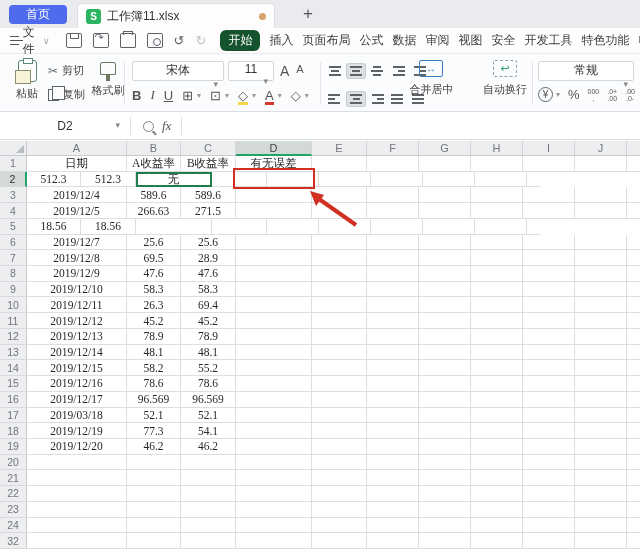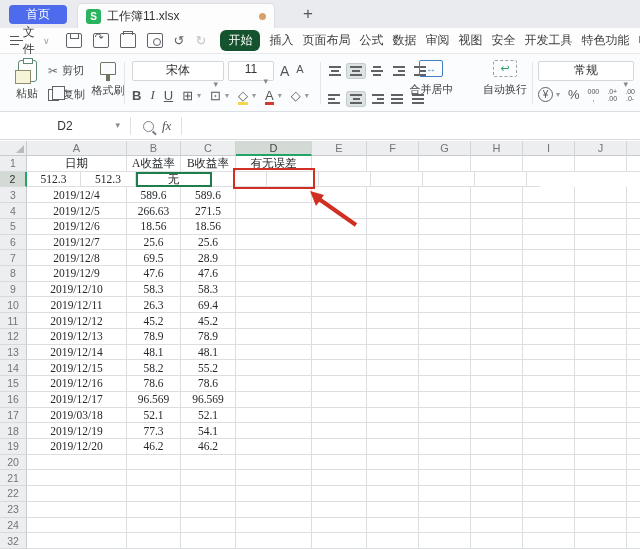--- a/index.html
+++ b/index.html
@@ -462,21 +462,20 @@
           <div class="cell" style="width: 55px;"></div>
           <div class="cell" style="width: 52px;"></div>
           <div class="cell" style="width: 52px;"></div>
           <div class="cell" style="width: 52px;"></div>
           <div class="cell" style="width: 52px;"></div>
           <div class="cell" style="width: 52px;"></div>
           <div class="cell" style="width: 13px; border-right: none;"></div>
         </div>
         <div class="grow">
           <div class="rhdr">5</div>
-          <div class="cell" style="width: 100px;">2019/12/6</div>
           <div class="cell" style="width: 54px;">18.56</div>
           <div class="cell" style="width: 55px;">18.56</div>
           <div class="cell" style="width: 76px;"></div>
           <div class="cell" style="width: 55px;"></div>
           <div class="cell" style="width: 52px;"></div>
           <div class="cell" style="width: 52px;"></div>
           <div class="cell" style="width: 52px;"></div>
           <div class="cell" style="width: 52px;"></div>
           <div class="cell" style="width: 52px;"></div>
           <div class="cell" style="width: 13px; border-right: none;"></div>

